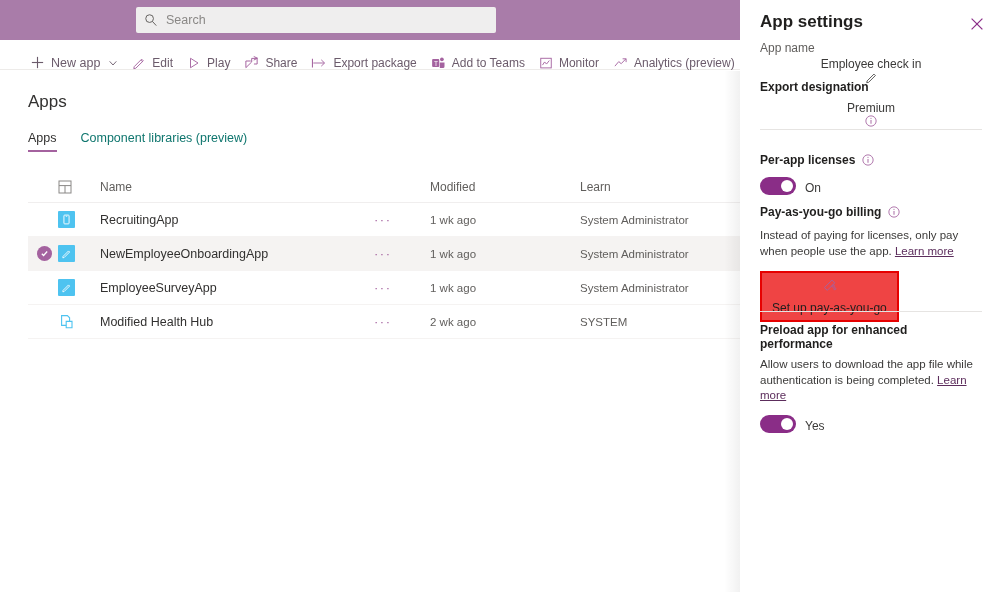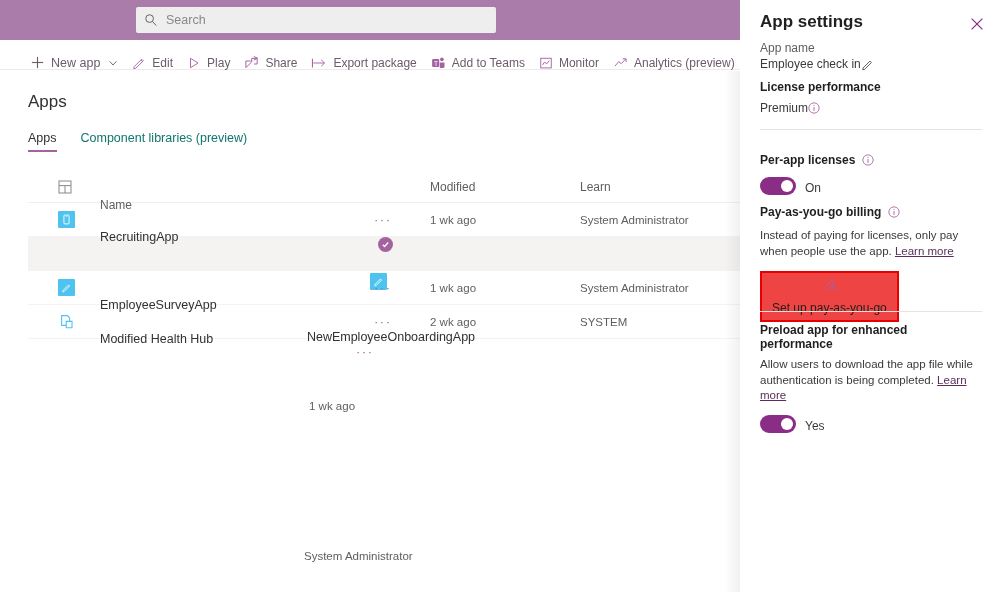--- a/index.html
+++ b/index.html
@@ -146,35 +146,35 @@
   .thead {
     display: flex;
     align-items: center;
     height: 30px;
     font-size: 12px;
     color: #605e5c;
     border-bottom: 1px solid #f0eeee;
   }
   .col-check { width: 30px; flex: 0 0 30px; }
   .col-icon  { width: 28px; flex: 0 0 28px; display:flex; align-items:center; justify-content:flex-start;}
-  .col-name  { flex: 1 1 auto; padding-left: 14px; margin-top: 35px; }
+  .col-name  { flex: 1 1 auto; padding-left: 14px; }
   .col-dots  { width: 56px; flex: 0 0 56px; color:#a4629f; letter-spacing:1.5px; font-size: 13px;}
   .col-mod   { width: 150px; flex: 0 0 150px; }
   .col-owner { width: 160px; flex: 0 0 160px; }
 
   .row {
     display: flex;
     align-items: center;
     height: 33px;
     font-size: 12.5px;
     color: #3b3a39;
     border-bottom: 1px solid #f5f3f2;
     cursor: default;
   }
-  .row.selected { background: #f5f3f2; flex-direction: column; }
+  .row.selected { background: #f5f3f2; }
   .row .col-name { color: #323130; }
   .row .col-mod, .row .col-owner { color: #605e5c; font-size: 11.5px; }
 
   .appicon {
     width: 17px; height: 17px;
     background: #4ec3f0;
     border-radius: 1px;
     display: flex;
     align-items: center;
     justify-content: center;
@@ -230,21 +230,21 @@
     color: #605e5c;
   }
   .p-label-bold {
     font-size: 12px;
     font-weight: bold;
     color: #201f1e;
   }
   .p-value {
     font-size: 12px;
     color: #3b3a39;
-    display: flex; align-items: center; 
+    display: flex; align-items: center;  flex-direction: column;
   }
   .p-desc {
     font-size: 11.5px;
     color: #3b3a39;
     line-height: 1.35;
   }
   .link {
     color: #5c2d5c;
     text-decoration: underline;
     cursor: default;
@@ -527,21 +527,21 @@
     <div class="p-label">App name</div>
     <div class="p-value" style="margin-top:2px;">
       <span>Employee check in</span>
       <svg width="13" height="13" viewBox="0 0 16 16">
         <path d="M2.6 12.2 L11 3.8 L12.8 5.6 L4.4 14 L2.1 14.4 Z" fill="none" stroke="#3b3a39" stroke-width="1"></path>
       </svg>
     </div>
   </div>
 
   <div class="p-sec" style="top:80px;">
-    <div class="p-label-bold">License performance</div>
+    <div class="p-label-bold">Export designation</div>
     <div class="p-value" style="margin-top:7px;">
       <span>Premium</span>
       <svg class="info-i" width="12" height="12" viewBox="0 0 14 14">
         <circle cx="7" cy="7" r="6" fill="none" stroke="#a4629f" stroke-width="1"></circle>
         <line x1="7" y1="5.8" x2="7" y2="10.2" stroke="#a4629f" stroke-width="1.1"></line>
         <circle cx="7" cy="3.8" r="0.72" fill="#a4629f"></circle>
       </svg>
     </div>
   </div>
 

